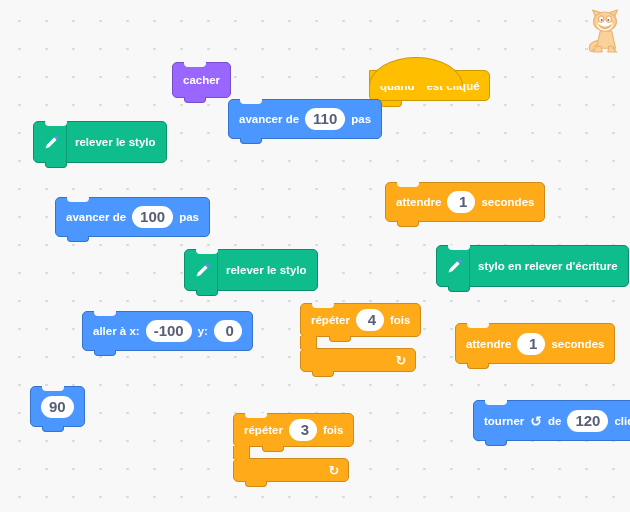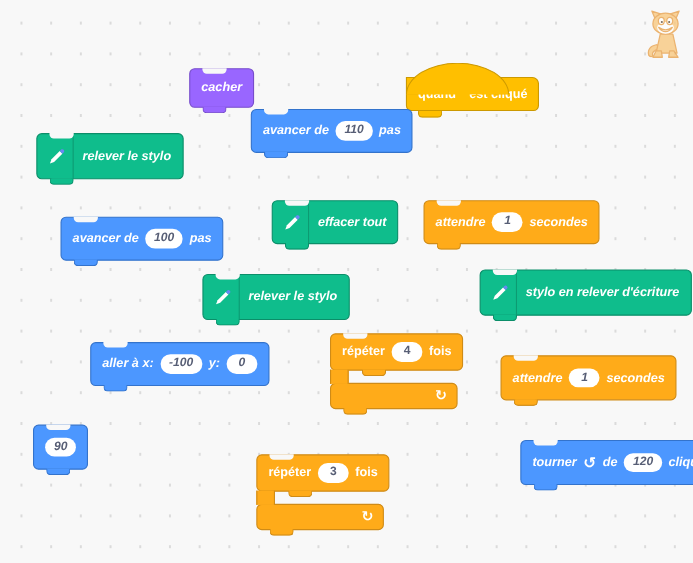--- a/index.html
+++ b/index.html
@@ -19,34 +19,34 @@
   .t-looks  {--c:#9966FF;--cb:#774DCB;}
   .t-events {--c:#FFBF00;--cb:#CC9900;}
   .t-control{--c:#FFAB19;--cb:#CF8B17;}
   .t-pen    {--c:#0FBD8C;--cb:#0B8E69;}
 
   
   .block{
     position:absolute;display:inline-flex;align-items:center;gap:6px;
     padding:0 10px;border-radius:5px;color:#fff;font-size:11.5px;font-weight:600;
     white-space:nowrap;background:var(--c);border:1px solid var(--cb);
-    box-sizing:border-box;cursor:grab;font-style:italic;
+    box-sizing:border-box;cursor:grab;
   }
   .notch{
     position:absolute;top:-1px;left:11px;width:22px;height:5px;
     background:#F8F8F8;border-radius:0 0 4px 4px;
   }
   .bump{
     position:absolute;bottom:-6px;left:11px;width:22px;height:6px;
     background:var(--c);border:1px solid var(--cb);border-top:none;
     border-radius:0 0 4px 4px;box-sizing:border-box;
   }
   .pill{
     background:#fff;color:#575E75;border-radius:11px;padding:2px 8px;
-    font-size:11px;font-weight:600;min-width:12px;text-align:center;
+    font-size:15px;font-weight:600;min-width:12px;text-align:right;
     line-height:1.2;cursor:text;
   }
   .pen-ic{
     display:flex;align-items:center;align-self:stretch;
     padding-right:7px;margin-right:2px;border-right:1px solid rgba(0,0,0,.18);
   }
   
   .hat{position:absolute;cursor:grab;}
   .hat-body{
     position:absolute;left:0;right:0;bottom:0;height:31px;
@@ -140,31 +140,20 @@
     <span class="pen-ic">
       <svg width="15" height="15" viewBox="0 0 16 16">
         <path d="M1.5 14.5 L3 10.5 L11 2.5 L13.5 5 L5.5 13 Z" fill="#FFFFFF"></path>
         <path d="M11 2.5 L13.5 5 L15.2 3.3 A1.9 1.9 0 0 0 12.7 0.8 Z" fill="#6889F4"></path>
       </svg>
     </span>
     <span>relever le stylo</span>
     <span class="bump"></span>
   </div>
 
-  <div class="block t-pen" style="left:247px;top:182px;height:40px;">
-    <span class="notch"></span>
-    <span class="pen-ic">
-      <svg width="15" height="15" viewBox="0 0 16 16">
-        <path d="M1.5 14.5 L3 10.5 L11 2.5 L13.5 5 L5.5 13 Z" fill="#FFFFFF"></path>
-        <path d="M11 2.5 L13.5 5 L15.2 3.3 A1.9 1.9 0 0 0 12.7 0.8 Z" fill="#6889F4"></path>
-      </svg>
-    </span>
-    <span>effacer tout</span>
-    <span class="bump"></span>
-  </div>
 
   <div class="block t-control" style="left:385px;top:182px;height:40px;">
     <span class="notch"></span>
     <span>attendre</span>
     <span class="pill">1</span>
     <span>secondes</span>
     <span class="bump"></span>
   </div>
 
   <div class="block t-motion" style="left:55px;top:197px;height:40px;">

